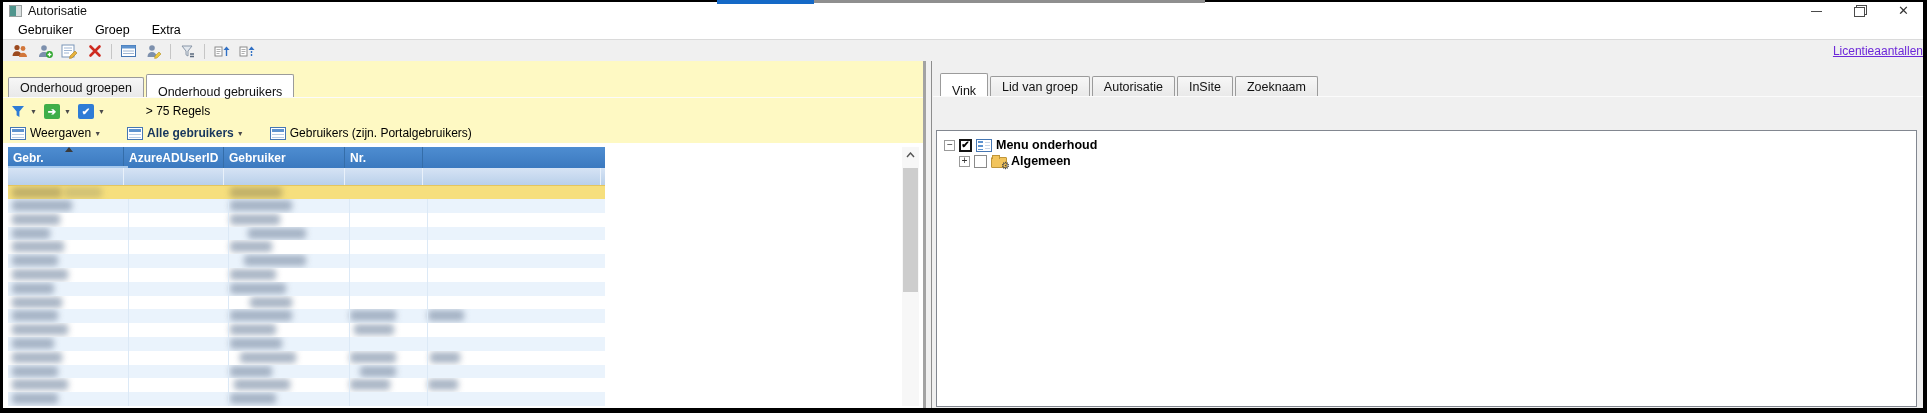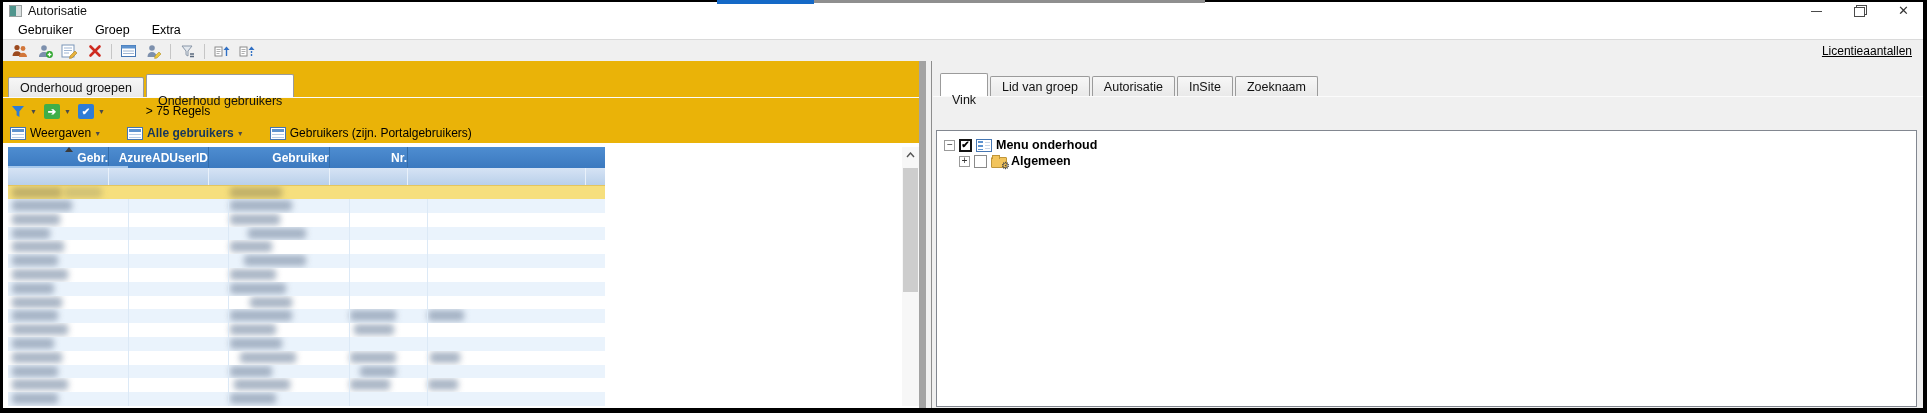--- a/index.html
+++ b/index.html
@@ -24,33 +24,33 @@
   
   .menubar { position:absolute; left:0; top:18px; right:0; height:20px; background:#fff;
              border-bottom:1px solid #dadada; display:flex; align-items:center; padding-left:4px; font-size:12.5px; }
   .menuitem { padding:2px 11px; }
 
   
   .toolbar { position:absolute; left:0; top:39px; right:0; height:20px; background:#f0f0f0;
              display:flex; align-items:center; padding-left:5px; gap:2px; }
   .tbtn { width:23px; height:19px; display:flex; align-items:center; justify-content:center; }
   .tsep { width:1px; height:15px; background:#c6c6c6; margin:0 3px; }
-  .license { margin-left:auto; margin-right:11px; color:#000000; text-decoration:underline; font-size:12px; }
+  .license { margin-left:auto; color:#6d28d9; text-decoration:underline; font-size:12px; }
 
   
   .main { position:absolute; left:0; top:59px; right:0; bottom:0; }
-  .left-panel { position:absolute; left:0; top:0; width:923px; height:100%; background:#eab308; border-right:7px solid #a3a3a3;text-align:right; }
+  .left-panel { position:absolute; left:0; top:0; width:923px; height:100%; background:#fef9c3; border-right:3px solid #a3a3a3; }
   .split2 { position:absolute; left:928px; top:0; bottom:0; width:1px; background:#8d8d8d; }
   .right-panel { position:absolute; left:930px; right:0; top:0; bottom:0; background:#f0f0f0; }
 
   
   .tabstrip { position:absolute; display:flex; align-items:flex-end; }
   .tab { height:20px; padding:3px 11px 0; font-size:12.5px; color:#111; background:linear-gradient(#f7f7f7,#e9e9e9);
          border:1px solid #9b9b9b; border-bottom:none; border-radius:2px 2px 0 0; margin-right:2px; white-space:nowrap; }
-  .tab.active { height:23px; padding-top:19px; background:#fff; position:relative; z-index:2; }
+  .tab.active { height:23px; padding-top:10px; background:#fff; position:relative; z-index:2; }
   .tabline { position:absolute; left:0; right:0; height:1px; background:#fbfbfb; }
 
   
   .filterbar { position:absolute; left:7px; top:40px; height:20px; display:flex; align-items:center; gap:3px; font-size:12px; }
   .caret { font-size:7px; color:#4a4a4a; margin:0 4px 0 1px; }
   .sqbtn { width:16px; height:15px; border-radius:2px; display:flex; align-items:center; justify-content:center;
            color:#fff; font-size:10px; font-weight:bold; }
   .sq-green { background:#3fae49; }
   .sq-blue  { background:#2e7cd6; }
   .countlbl { margin-left:34px; color:#000; }
@@ -62,21 +62,21 @@
   .vlabel { margin-right:2px; }
   .vsel { font-weight:bold; color:#17365d; }
   .vgap { width:22px; }
 
   
   .client { position:absolute; left:0; right:0; top:82px; bottom:0; background:#fff; }
   .grid { position:absolute; left:5px; top:4px; width:597px; }
   .ghead { display:flex; height:21px; background:linear-gradient(#4e8dd1,#3b79bf); position:relative;
            color:#fff; font-weight:bold; font-size:12px; }
   .gh { padding:4px 0 0 5px; border-right:1px solid #346da9; white-space:nowrap; overflow:hidden; }
-  .w0{width:101px}.w1{width:100px}.w2{width:121px}.w3{width:78px}.w4{width:178px; border-right:none;}
+  .w0{width:116px}.w1{width:100px}.w2{width:121px}.w3{width:78px}.w4{width:178px; border-right:none;}
   .sortarrow { position:absolute; left:57px; top:0; width:0; height:0;
                border-left:4px solid transparent; border-right:4px solid transparent; border-bottom:5px solid #3a3a3a; }
   .gh-underline { position:absolute; left:0; top:19px; width:120px; height:2px; background:#a6c8ec; }
   .gfilter { display:flex; height:17px; background:linear-gradient(#d6e3f4,#b9d0ea); }
   .gf { border-right:1px solid #e9f1fa; }
   .yrow { height:14px; background:#f6df7d; border-top:1px solid #e4c55e; position:relative; overflow:hidden; }
   .grows { position:relative; }
   .grow { height:13.8px; position:relative; overflow:hidden; background:#fff; }
   .grow.alt { background:#eaf3fc; }
   .blob { position:absolute; top:1px; height:11px; border-radius:2px; filter:blur(3px); opacity:.8; }

